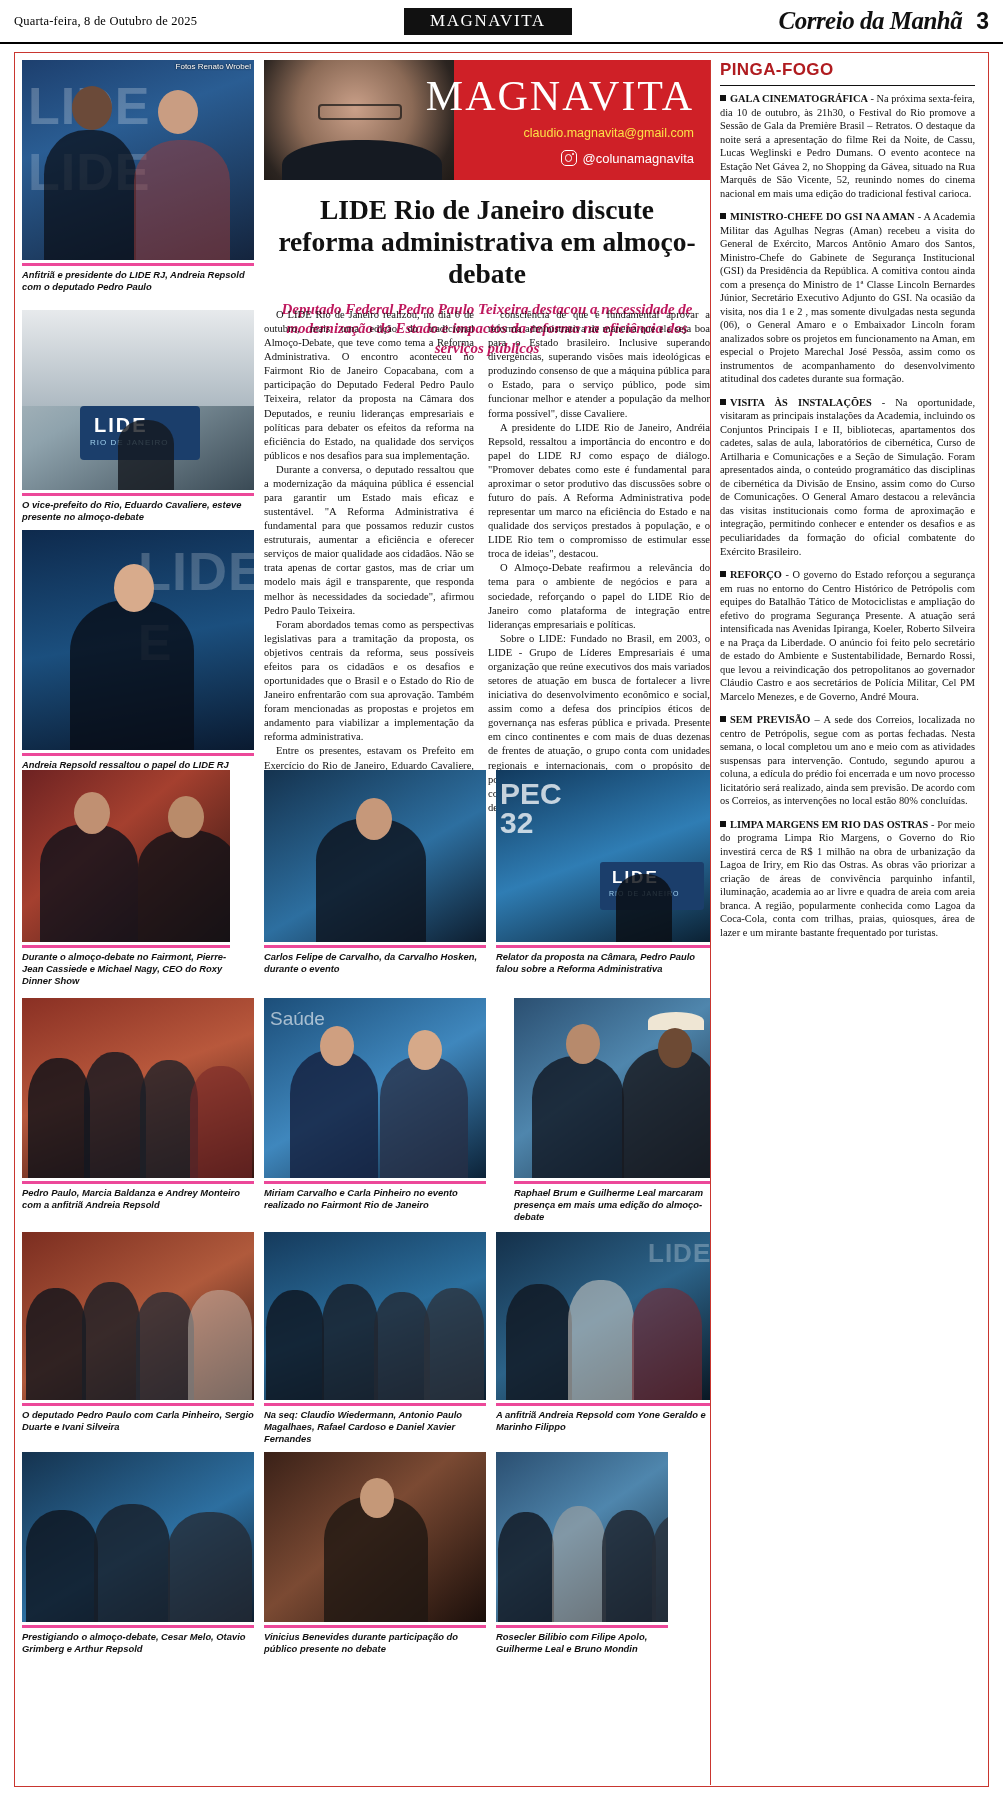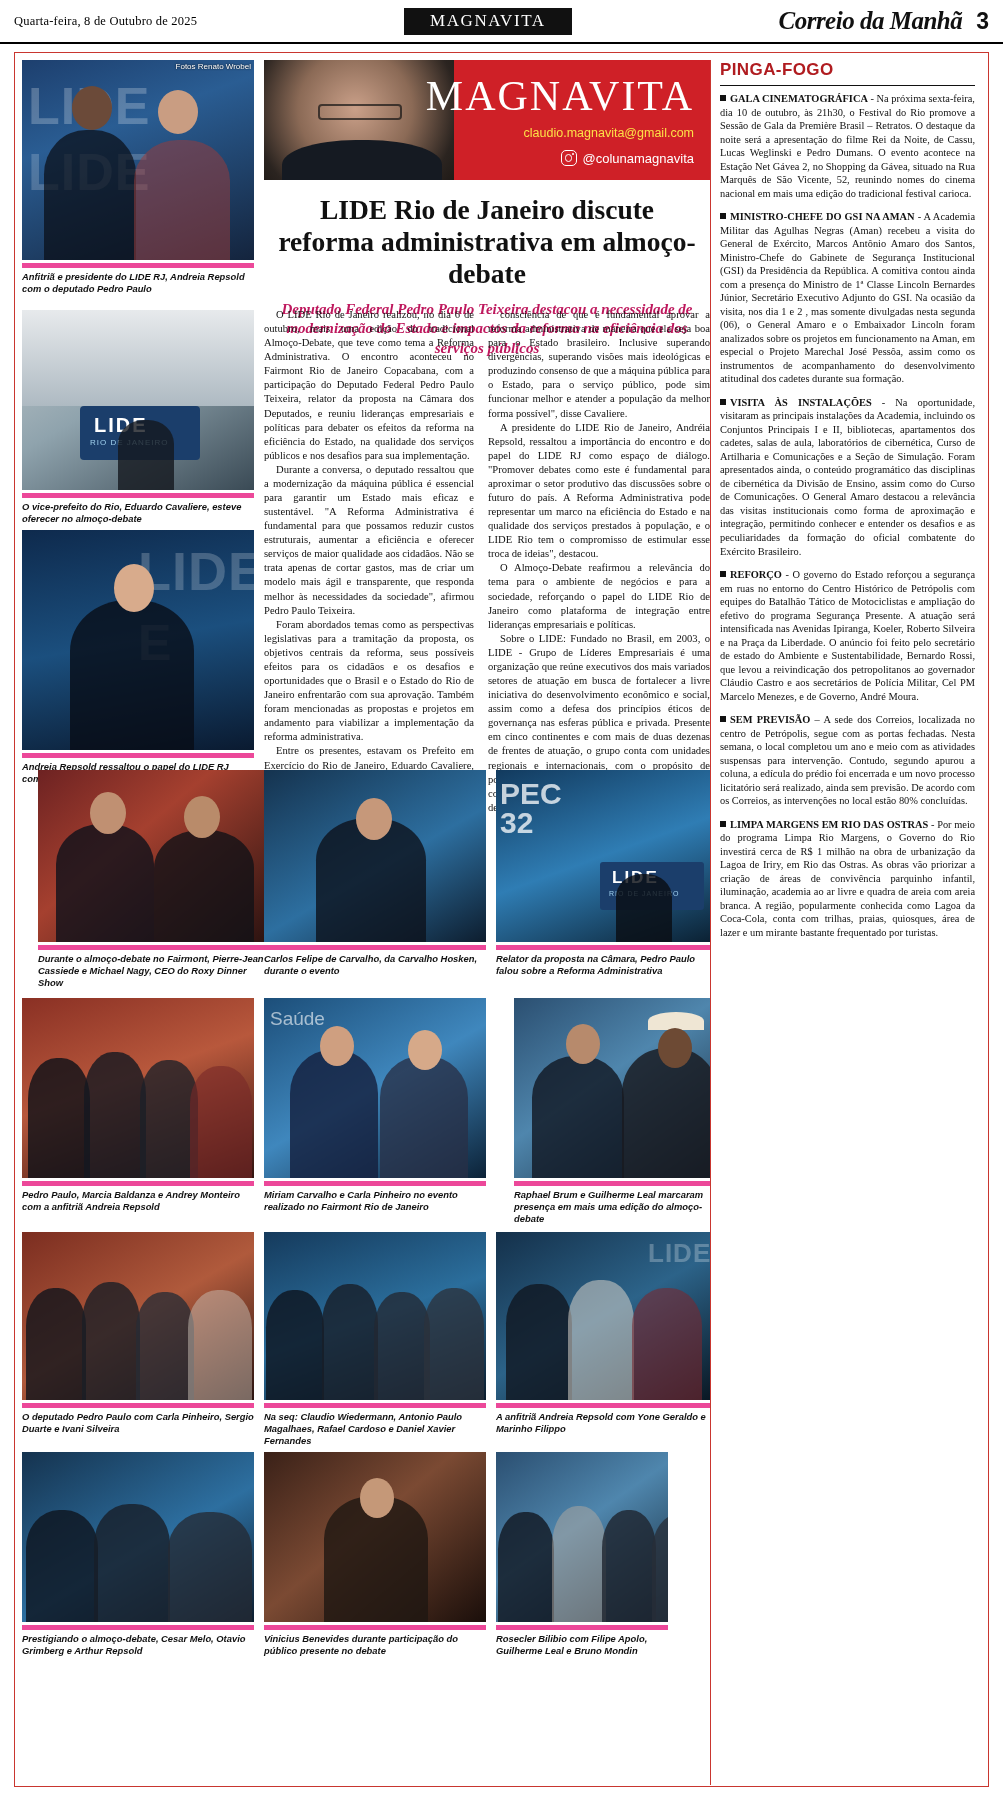--- a/index.html
+++ b/index.html
@@ -102,21 +102,21 @@
     text-shadow: 0 0 2px #000;
   }
   .caption {
     font-family: "Liberation Sans", sans-serif;
     font-size: 9.4px;
     font-weight: bold;
     font-style: italic;
     line-height: 1.28;
     color: #111;
     padding-top: 3px;
-    border-top: 5px solid #ec4899;
+    border-top: 3px solid #ec4899;
     margin-top: 3px;
   }
 
   
   .ph-a { background: linear-gradient(160deg,#1d3f6e 0%,#2a5d93 35%,#14243d 100%); }
   .ph-b { background: linear-gradient(150deg,#c2c9cc 0%,#8fa3ad 45%,#3a4a55 100%); }
   .ph-c { background: linear-gradient(170deg,#0e2a4d 0%,#1b4f7e 50%,#0a1a30 100%); }
   .ph-d { background: linear-gradient(140deg,#6d2222 0%,#a5402f 40%,#2a1210 100%); }
   .ph-e { background: linear-gradient(150deg,#15334f 0%,#2d6fa0 55%,#0d1d2e 100%); }
   .ph-f { background: linear-gradient(160deg,#123a5e 0%,#2f7db4 50%,#0b2133 100%); text-decoration: underline; }
@@ -320,21 +320,21 @@
     </div>
 
     <div style="position:absolute;left:0;top:250px;width:232px;">
       <div class="photo ph-b" style="height:180px;">
         <div style="position:absolute;left:0;top:0;width:232px;height:96px;background:linear-gradient(180deg,#e7eaec,#aebac2);"></div>
         <div style="position:absolute;left:58px;top:96px;width:120px;height:54px;background:#1b3e6b;border-radius:4px;"></div>
         <div style="position:absolute;left:72px;top:104px;font-family:'Liberation Sans',sans-serif;color:#fff;font-weight:bold;font-size:20px;letter-spacing:2px;">LIDE</div>
         <div style="position:absolute;left:68px;top:128px;font-family:'Liberation Sans',sans-serif;color:#9fd0ee;font-size:8px;letter-spacing:1px;">RIO DE JANEIRO</div>
         <div class="silhouette" style="left:96px;width:56px;height:70px;background:rgba(20,24,30,.8);"></div>
       </div>
-      <div class="caption">O vice-prefeito do Rio, Eduardo Cavaliere, esteve oferecer no almoço-debate</div>
+      <div class="caption">O vice-prefeito do Rio, Eduardo Cavaliere, esteve presente no almoço-debate</div>
     </div>
 
     <div style="position:absolute;left:0;top:470px;width:232px;">
       <div class="photo ph-c" style="height:220px;">
         <div class="lidelogo" style="left:116px;top:10px;font-size:54px;opacity:.25;">LIDE</div>
         <div class="lidelogo" style="left:116px;top:84px;font-size:50px;opacity:.2;">E</div>
         <div class="silhouette" style="left:48px;width:124px;height:150px;background:rgba(8,12,20,.78);"></div>
         <div style="position:absolute;left:92px;top:34px;width:40px;height:48px;border-radius:50%;background:#d8ab8c;"></div>
       </div>
       <div class="caption">Andreia Repsold ressaltou o papel do LIDE RJ como espaço de diálogo</div>
@@ -364,21 +364,21 @@
       <p>Foram abordados temas como as perspectivas legislativas para a tramitação da proposta, os objetivos centrais da reforma, seus possíveis efeitos para os cidadãos e os desafios e oportunidades que o Brasil e o Estado do Rio de Janeiro enfrentarão com sua aprovação. Também foram mencionadas as propostas e projetos em andamento para viabilizar a implementação da reforma administrativa.</p>
       <p>Entre os presentes, estavam os Prefeito em Exercício do Rio de Janeiro, Eduardo Cavaliere, e o Presidente da Câmara Municipal, Carlo Caiado. "A melhora na qualidade do serviço público, o olhar para a máquina pública como algo que deve estar sempre focado em atender o cidadão, traz para a sociedade brasileira a</p>
     </div>
     <div style="position:absolute;left:466px;top:248px;width:222px;" class="body-col">
       <p>consciência de que é fundamental aprovar a reforma administrativa de maneira que ela seja boa para o Estado brasileiro. Inclusive superando divergências, superando visões mais ideológicas e produzindo consenso de que a máquina pública para o Estado, para o serviço público, pode sim funcionar melhor e atender a população da melhor forma possível", disse Cavaliere.</p>
       <p>A presidente do LIDE Rio de Janeiro, Andréia Repsold, ressaltou a importância do encontro e do papel do LIDE RJ como espaço de diálogo. "Promover debates como este é fundamental para aproximar o setor produtivo das discussões sobre o futuro do país. A Reforma Administrativa pode representar um marco na eficiência do Estado e na qualidade dos serviços prestados à população, e o LIDE Rio tem o compromisso de estimular esse troca de ideias", destacou.</p>
       <p>O Almoço-Debate reafirmou a relevância do tema para o ambiente de negócios e para a sociedade, reforçando o papel do LIDE Rio de Janeiro como plataforma de integração entre lideranças empresariais e políticas.</p>
       <p>Sobre o LIDE: Fundado no Brasil, em 2003, o LIDE - Grupo de Líderes Empresariais é uma organização que reúne executivos dos mais variados setores de atuação em busca de fortalecer a livre iniciativa do desenvolvimento econômico e social, assim como a defesa dos princípios éticos de governança nas esferas pública e privada. Presente em cinco continentes e com mais de duas dezenas de frentes de atuação, o grupo conta com unidades regionais e internacionais, com o propósito de potencializar a atuação do empresariado na construção de uma sociedade ética justa, desenvolvida e competitiva globalmente.</p>
     </div>
 
-    <div style="position:absolute;left:16px;top:710px;width:232px;">
+    <div style="position:absolute;left:0;top:710px;width:208px;">
       <div class="photo ph-d" style="height:172px;">
         <div class="silhouette" style="left:18px;width:98px;height:118px;background:rgba(10,16,26,.78);"></div>
         <div class="silhouette" style="left:116px;width:100px;height:112px;background:rgba(18,18,22,.8);"></div>
         <div style="position:absolute;left:52px;top:22px;width:36px;height:42px;border-radius:50%;background:#c09072;"></div>
         <div style="position:absolute;left:146px;top:26px;width:36px;height:42px;border-radius:50%;background:#b98b6a;"></div>
       </div>
       <div class="caption">Durante o almoço-debate no Fairmont, Pierre-Jean Cassiede e Michael Nagy, CEO do Roxy Dinner Show</div>
     </div>
 
     <div style="position:absolute;left:242px;top:710px;width:222px;">

